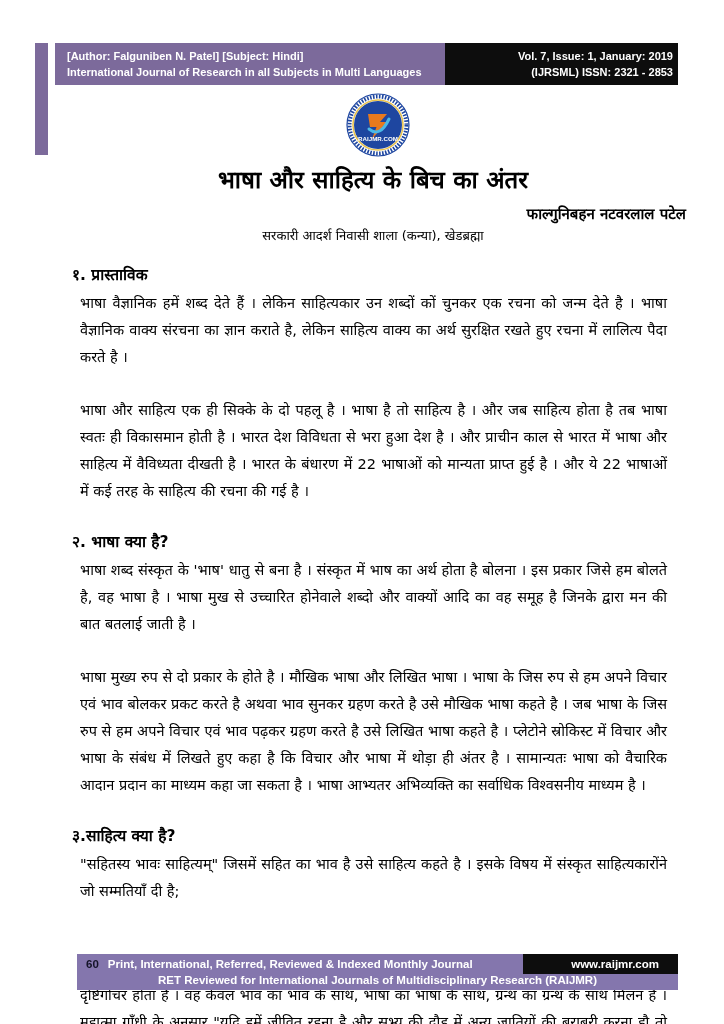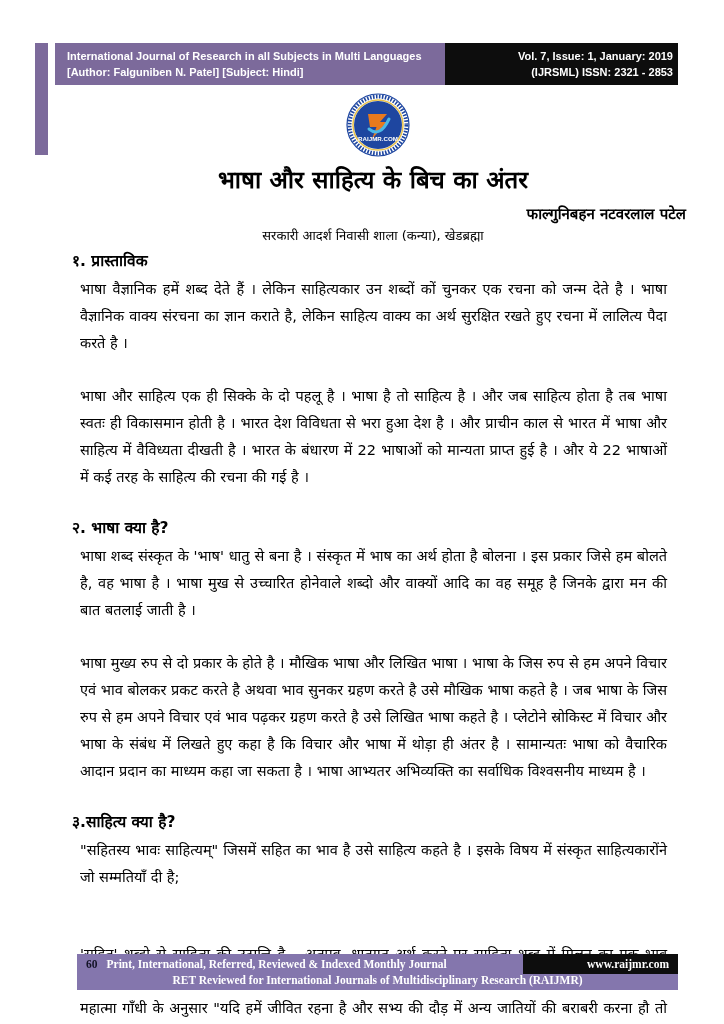--- a/index.html
+++ b/index.html
@@ -25,47 +25,47 @@
   .title{position:absolute;left:60px;top:162px;width:626px;text-align:center;
          font-size:24px;font-weight:bold;}
   .byline{position:absolute;left:60px;top:203px;width:626px;text-align:right;
           font-size:15px;font-weight:700;}
   .affil{position:absolute;left:60px;top:226px;width:626px;text-align:center;
          font-size:13px;font-weight:500;}
 
   
   .content{position:absolute;left:72px;top:249px;width:603px;}
   .sec-heading{font-size:15.5px;font-weight:bold;margin:25px 0 5px;}
-  .sec:first-child .sec-heading{margin-top:0;}
+  .sec:first-child .sec-heading{margin-top:14px;}
   .para{font-size:14.5px;line-height:27px;text-align:justify;margin:0 8px 26px;}
   .para:last-child{margin-bottom:0;}
   .para-lg{margin-bottom:50px;}
 
   
   .footer{position:absolute;left:77px;top:954px;width:601px;height:36px;background:#8476ad;
-          font-family:Liberation Serif, serif;font-weight:bold;color:#fff;}
+          font-family:Liberation Sans, sans-serif;font-weight:bold;color:#fff;}
   .footer-row1{display:flex;align-items:flex-start;gap:9px;padding:3px 0 0 9px;
                font-size:11.5px;line-height:15px;}
   .footer-page-num{color:#141428;}
   .footer-url-box{position:absolute;right:0;top:0;width:155px;height:20px;background:#0d0d0d;
-                  box-sizing:border-box;text-align:right;padding:4px 9px 0 0;
+                  box-sizing:border-box;text-align:right;padding:4px 19px 0 0;
                   font-size:11.5px;line-height:13px;color:#fff;}
   .footer-row2{text-align:center;font-size:11.5px;line-height:15px;margin-top:1px;}
 </style>
 </head>
 <body>
 
 <div class="page">
 
   <div class="side-stripe"></div>
 
   <div class="header">
     <div class="header-left">
+      <div>[Author: Falguniben N. Patel] [Subject: Hindi]</div>
       <div>International Journal of Research in all Subjects in Multi Languages</div>
-      <div>[Author: Falguniben N. Patel] [Subject: Hindi]</div>
     </div>
     <div class="header-right">
       <div>Vol. 7, Issue: 1, January: 2019</div>
       <div>(IJRSML)  ISSN: 2321 - 2853</div>
     </div>
   </div>
 
   <div class="logo">
     <svg width="64" height="64" viewBox="0 0 64 64">
       <circle cx="32" cy="32" r="31" fill="#ffffff" stroke="#1e46a0" stroke-width="1.2"></circle>

